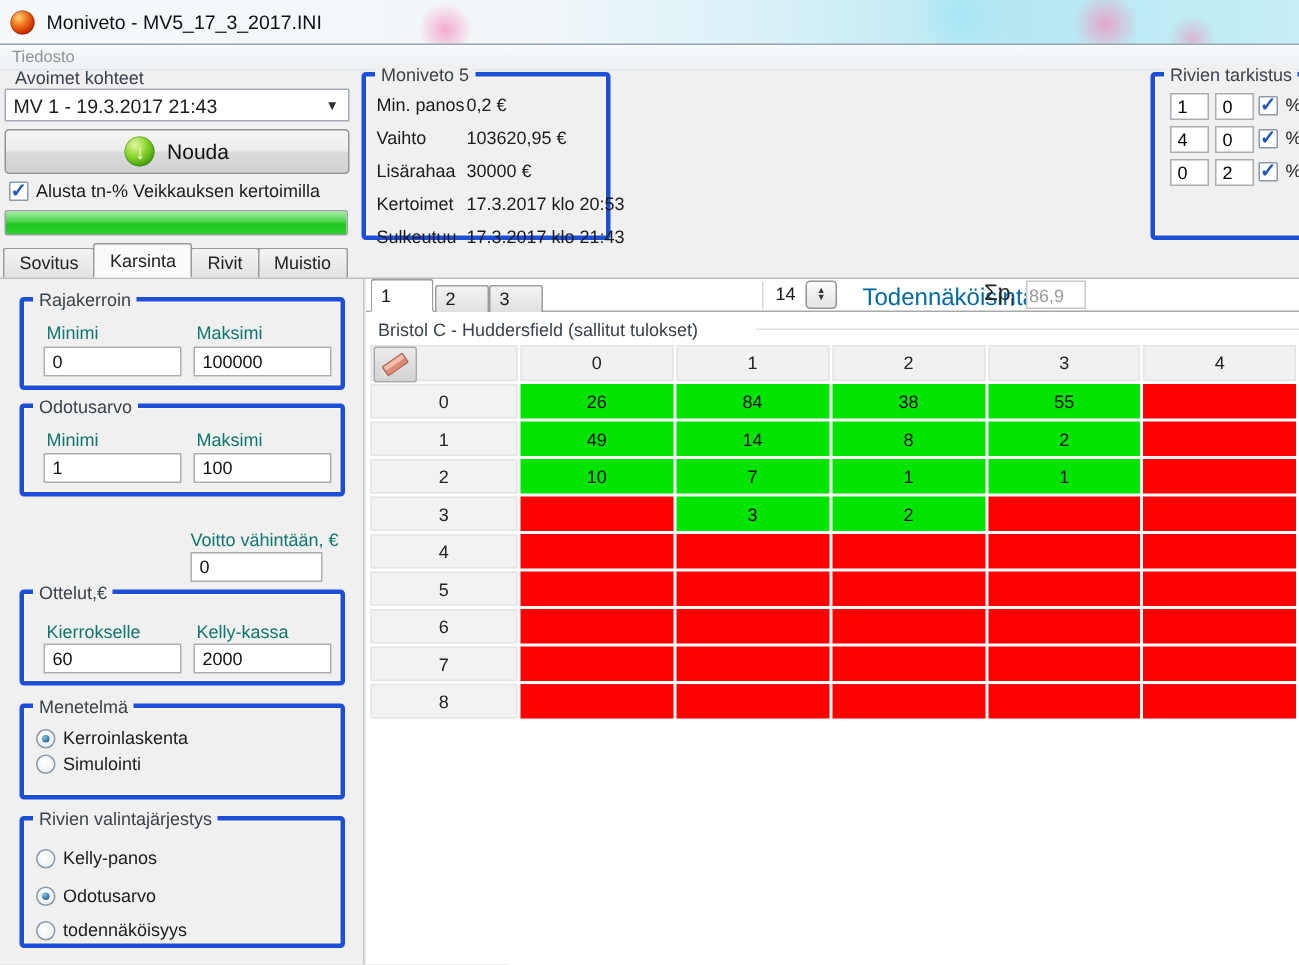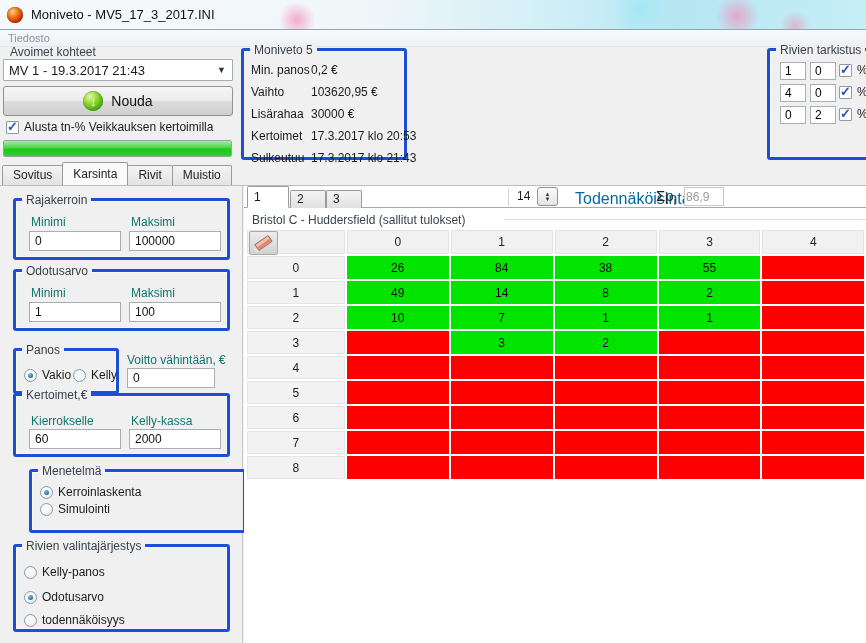--- a/index.html
+++ b/index.html
@@ -122,21 +122,21 @@
   #main { position:absolute; left:244px; top:0; width:622px; height:458px; background:#fff; overflow:hidden; }
 
   
   .field-label { position:absolute; font-size:12px; color:#0f766e; white-space:nowrap; }
   .tbox { position:absolute; height:20px; border:1px solid #a8aeb4; background:#fff; font-size:12px; padding-left:5px; font-family:inherit; color:#111; }
 
   #raja-group   { left:13px; top:12px;  width:217px; height:62px; }
   #odotus-group { left:13px; top:83px;  width:217px; height:62px; }
   #panos-group  { left:13px; top:162px; width:106px; height:46px; }
   #panostus-group { left:13px; top:207px; width:217px; height:64px; }
-  #menetelma-group { left:29px; top:283px; width:217px; height:64px; }
+  #menetelma-group { left:13px; top:283px; width:217px; height:64px; }
   #valinta-group { left:13px; top:358px; width:217px; height:88px; }
 
   .radiorow { position:absolute; display:flex; align-items:center; gap:5px; white-space:nowrap; }
   .radio {
     width:13px; height:13px; border-radius:50%; border:1px solid #8b98a5;
     background:radial-gradient(circle at 40% 35%, #fff, #e9edf0); position:relative; flex:0 0 auto;
   }
   .radio.on::after {
     content:""; position:absolute; left:3px; top:3px; width:5px; height:5px; border-radius:50%;
     background:radial-gradient(circle at 35% 30%, #7fc2e0, #2a6f9a 70%, #174f74);
@@ -289,37 +289,26 @@
       </div>
 
       <div class="groupbox" id="odotus-group">
         <span class="legend">Odotusarvo</span>
         <span class="field-label" style="left:15px;top:14px">Minimi</span>
         <span class="field-label" style="left:115px;top:14px">Maksimi</span>
         <input class="tbox" style="left: 13px; top: 30px; width: 92px;" value="1">
         <input class="tbox" style="left: 113px; top: 30px; width: 92px;" value="100">
       </div>
 
-      <div class="groupbox" id="panos-group">
-        <span class="legend">Panos</span>
-        <div class="radiorow" style="left:8px;top:17px">
-          <span class="radio on"></span>
-          <span>Vakio</span>
-        </div>
-        <div class="radiorow" style="left:57px;top:17px">
-          <span class="radio"></span>
-          <span>Kelly</span>
-        </div>
-      </div>
 
       <span class="field-label" style="left:127px;top:167px">Voitto vähintään, €</span>
       <input class="tbox" style="left: 127px; top: 182px; width: 88px;" value="0">
 
       <div class="groupbox" id="panostus-group">
-        <span class="legend">Kertoimet,€</span>
+        <span class="legend">Ottelut,€</span>
         <span class="field-label" style="left:15px;top:18px">Kierrokselle</span>
         <span class="field-label" style="left:115px;top:18px">Kelly-kassa</span>
         <input class="tbox" style="left: 13px; top: 33px; width: 92px;" value="60">
         <input class="tbox" style="left: 113px; top: 33px; width: 92px;" value="2000">
       </div>
 
       <div class="groupbox" id="menetelma-group">
         <span class="legend">Menetelmä</span>
         <div class="radiorow" style="left:8px;top:13px">
           <span class="radio on"></span>

